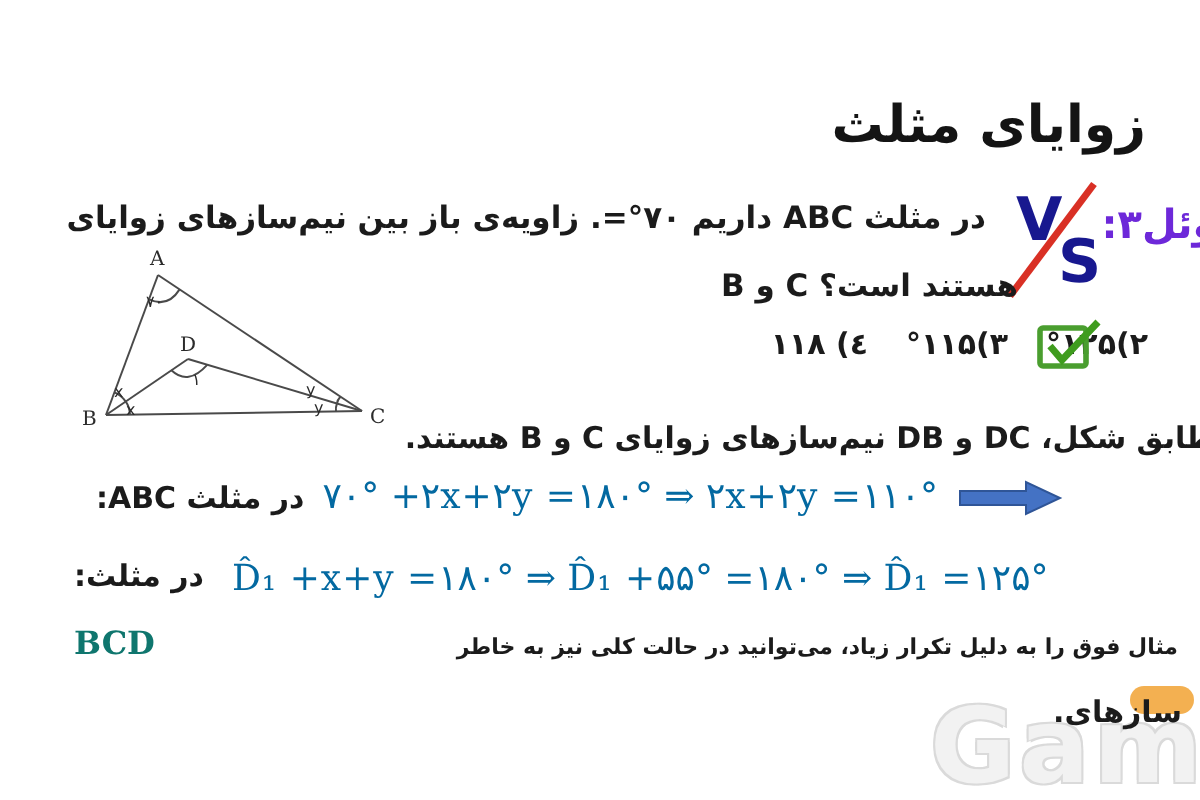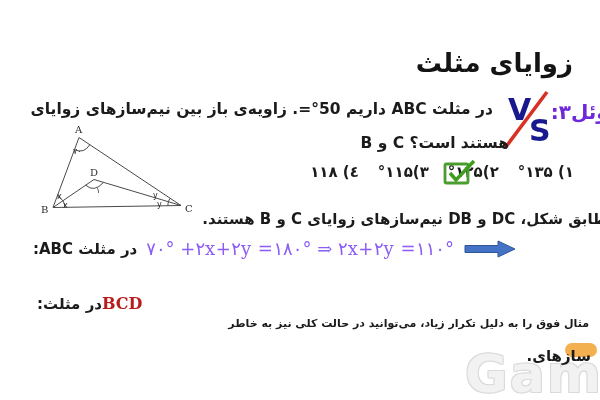--- a/index.html
+++ b/index.html
@@ -20,27 +20,27 @@
   .option{position:relative;white-space:nowrap;}
   .check-overlay{position:absolute;left:-5px;top:-3px;width:34px;height:26px;overflow:visible;}
 
   .diagram{top:120px;left:8px;width:155px;height:95px;}
   .diagram line,.diagram path{stroke:#4a4a4a;stroke-width:1;fill:none;}
   .diagram .vlabel{font-family:"DejaVu Serif",serif;font-size:10px;fill:#2b2b2b;}
   .diagram .alabel{font-family:"DejaVu Sans",sans-serif;font-size:8px;fill:#2b2b2b;}
 
   .note-line{top:210px;right:14px;font-size:15px;font-weight:bold;}
 
-  .eq-row1{top:238px;left:2px;display:flex;align-items:center;gap:9px;}
+  .eq-row1{top:238px;left:17px;display:flex;align-items:center;gap:9px;}
   .eq-row2{top:279px;left:6px;display:flex;align-items:flex-start;gap:14px;}
   .eq-label{font-size:15px;font-weight:bold;direction:rtl;white-space:nowrap;}
-  .formula{font-family:"DejaVu Serif","DejaVu Sans",serif;font-size:18px;color:#8b5cf6;
+  .formula{font-family:"DejaVu Serif","DejaVu Sans",serif;font-size:18px;color:#0369a1;
            direction:ltr;white-space:nowrap;letter-spacing:0.5px;}
-  .eq2-label-wrap{display:flex;flex-direction:row;align-items:flex-end;}
-  .eq2-bcd{font-family:"DejaVu Serif",serif;font-size:16px;font-weight:bold;margin-top:15px;color:#b91c1c;}
+  .eq2-label-wrap{display:flex;flex-direction:column;align-items:flex-start;}
+  .eq2-bcd{font-family:"DejaVu Serif",serif;font-size:16px;font-weight:bold;margin-top:15px;color:#0f766e;}
   .big-arrow{flex:0 0 auto;}
 
   .closing1{top:317px;right:42px;font-size:11px;font-weight:bold;}
   .closing2{top:347px;right:40px;font-size:15px;font-weight:bold;z-index:2;}
   .highlight-blob{top:343px;right:34px;width:32px;height:14px;background:#f2a73e;
                   border-radius:8px;z-index:1;opacity:0.9;}
   .watermark{left:434px;top:344px;font-size:52px;font-weight:bold;letter-spacing:2px;
              color:#f2f2f2;z-index:0;
              text-shadow:1px 1px 0 #dadada,-1px -1px 0 #dadada,1px -1px 0 #dadada,-1px 1px 0 #dadada;}
 </style>
@@ -52,25 +52,24 @@
   <div class="abs title rtl nowrap">زوایای مثلث</div>
 
   <div class="abs duel-label rtl nowrap">دوئل۳:</div>
 
   <svg class="abs vs-logo" viewBox="0 0 64 64">
     <line x1="52" y1="4" x2="10" y2="60" stroke="#d93025" stroke-width="3.5"></line>
     <text x="13" y="32" font-size="30" font-weight="bold" fill="#18188f" font-family="DejaVu Sans, sans-serif">V</text>
     <text x="34" y="53" font-size="30" font-weight="bold" fill="#18188f" font-family="DejaVu Sans, sans-serif">S</text>
   </svg>
 
-  <div class="abs q-line1 rtl nowrap">در مثلث ABC داریم 50°=. زاویه‌ی باز بین نیم‌سازهای زوایای</div>
+  <div class="abs q-line1 rtl nowrap">در مثلث ABC داریم ۷۰°=. زاویه‌ی باز بین نیم‌سازهای زوایای</div>
   <div class="abs q-line2 rtl nowrap">B و C هستند است؟</div>
 
   <div class="abs options">
-    <span class="option">۱) °۱۳۵</span>
     <span class="option">
       <span>۲)°۱۲۵</span>
       <svg class="check-overlay" viewBox="0 0 34 26" overflow="visible">
         <rect x="2" y="4" width="23" height="19" rx="1.5" fill="none" stroke="#4a9e2f" stroke-width="2.8"></rect>
         <polyline points="7,13 13,20 31,1" fill="none" stroke="#3f9c1e" stroke-width="3.5"></polyline>
       </svg>
     </span>
     <span class="option">۳)°۱۱۵</span>
     <span class="option">٤) ۱۱۸</span>
   </div>
@@ -112,20 +111,21 @@
     <svg class="big-arrow" width="54" height="20" viewBox="0 0 54 20">
       <path d="M2,6.5 h33 V2 l17 8 -17 8 V13.5 H2 z" fill="#4472c4" stroke="#2f5597" stroke-width="1"></path>
     </svg>
   </div>
 
   <div class="abs eq-row2">
     <span class="eq2-label-wrap">
       <span class="eq-label">در مثلث:</span>
       <span class="eq2-bcd">BCD</span>
     </span>
+    <span class="formula">D̂₁ +x+y =۱۸۰° ⇒ D̂₁ +۵۵° =۱۸۰° ⇒ D̂₁ =۱۲۵°</span>
   </div>
 
   <div class="abs closing1 rtl nowrap">مثال فوق را به دلیل تکرار زیاد، می‌توانید در حالت کلی نیز به خاطر</div>
   <div class="abs highlight-blob"></div>
   <div class="abs closing2 rtl nowrap">سازهای.</div>
 
   <div class="abs watermark nowrap">Gama</div>
 
 </div>
 

